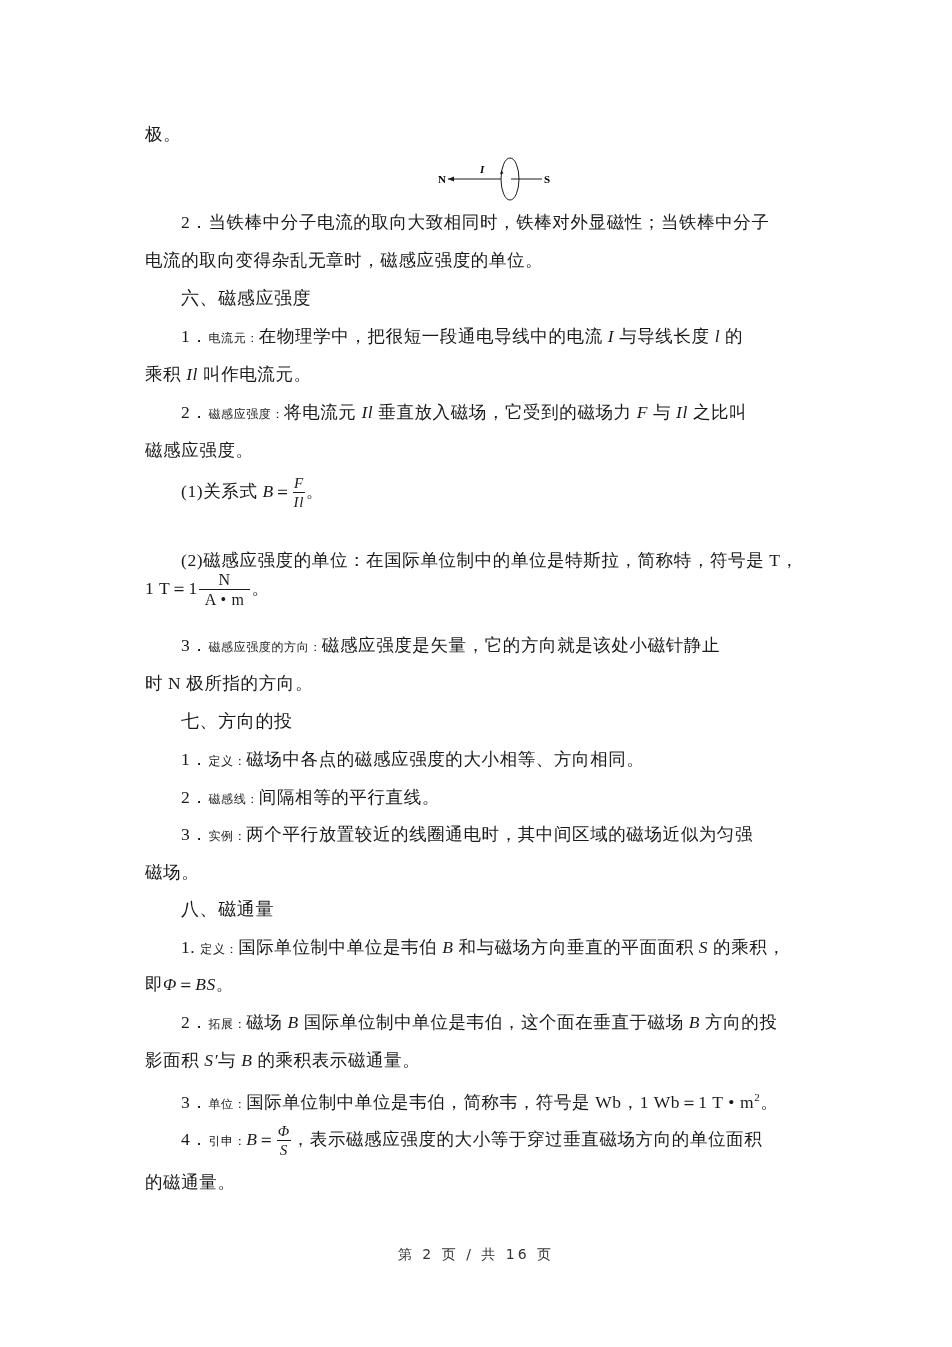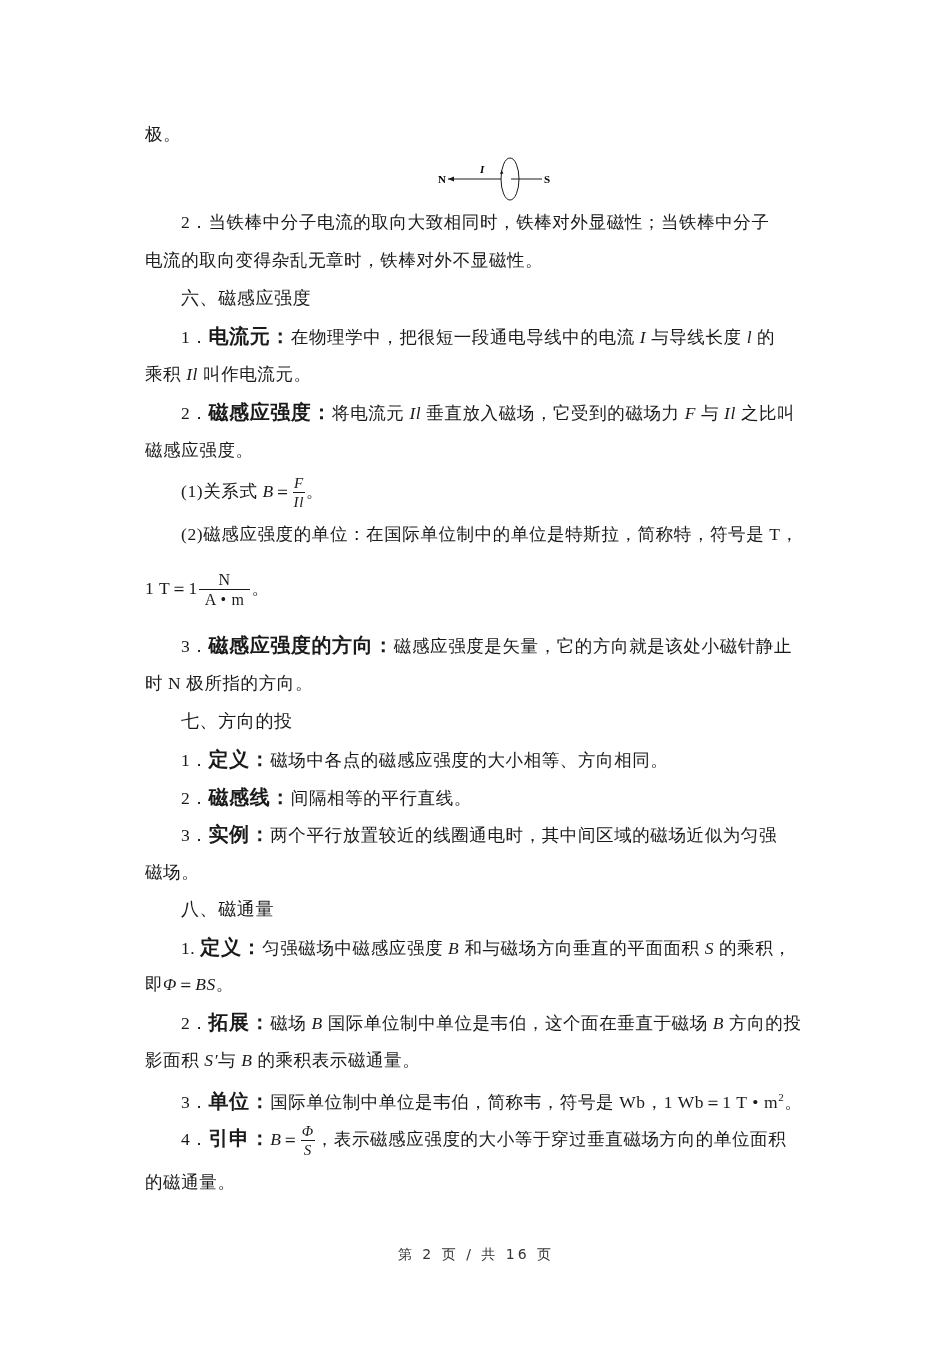--- a/index.html
+++ b/index.html
@@ -1,21 +1,21 @@
 <!DOCTYPE html>
 <html><head>
 <meta charset="utf-8">
 <style>
   html, body { margin: 0; padding: 0; background: #ffffff; }
   body { width: 952px; height: 1347px; position: relative; overflow: hidden;
          font-family: "Liberation Serif", "DejaVu Serif", serif; color: #1a1a1a; }
   .page { position: absolute; left: 0; top: 0; width: 952px; height: 1347px; }
   .line { position: absolute; left: 145px; font-size: 17.5px; line-height: 24px; white-space: nowrap; letter-spacing: 0.6px; }
   .ind { left: 181px; }
-  .b { font-weight: bold; font-family: "DejaVu Sans", sans-serif; font-size: 20px; }
+  .b { font-weight: normal; font-family: "DejaVu Sans", sans-serif; font-size: 12px; }
   .h { font-family: "DejaVu Sans", sans-serif; font-size: 18px; }
   i { font-style: italic; }
   .frac { display: inline-block; vertical-align: middle; text-align: center; line-height: 1; margin: 0 1px; }
   .frac span { display: block; }
   .frac .num { border-bottom: 1px solid #1a1a1a; padding: 0 1px 1px; font-size: 15px; }
   .frac .den { padding-top: 2px; font-size: 15px; }
   .frac.big .num, .frac.big .den { font-size: 16px; padding-left: 6px; padding-right: 6px; }
   .footer { position: absolute; top: 1246px; left: 0; width: 952px; text-align: center;
             font-family: "DejaVu Sans", sans-serif; font-size: 14px; color: #333; letter-spacing: 3px; }
   .diagram { position: absolute; left: 436px; top: 155px; width: 120px; height: 50px; }
@@ -33,51 +33,51 @@
     <line x1="12" y1="24" x2="65" y2="24" stroke="#1a1a1a" stroke-width="1"></line>
     <polygon points="12,24 18,21.5 18,26.5" fill="#1a1a1a"></polygon>
     <ellipse cx="74" cy="24" rx="9" ry="21" fill="none" stroke="#1a1a1a" stroke-width="1"></ellipse>
     <polygon points="65.5,15 64,19 67.5,18.5" fill="#1a1a1a"></polygon>
     <line x1="75" y1="24" x2="106" y2="24" stroke="#1a1a1a" stroke-width="1"></line>
     <text x="108" y="28">S</text>
     <text x="44" y="18" font-style="italic">I</text>
   </svg>
 
   <div class="line ind" style="top:210px"><span>2．</span><span>当铁棒中分子电流的取向大致相同时，铁棒对外显磁性；当铁棒中分子</span></div>
-  <div class="line" style="top:248px"><span>电流的取向变得杂乱无章时，铁棒对外不显磁性。</span></div>
+  <div class="line" style="top:248px"><span>电流的取向变得杂乱无章时，磁感应强度的单位。</span></div>
 
   <div class="line ind h" style="top:286px"><span>六、磁感应强度</span></div>
 
   <div class="line ind" style="top:324px"><span>1．</span><span class="b">电流元：</span><span>在物理学中，把很短一段通电导线中的电流 </span><i>I</i><span> 与导线长度 </span><i>l</i><span> 的</span></div>
   <div class="line" style="top:362px"><span>乘积 </span><i>Il</i><span> 叫作电流元。</span></div>
 
   <div class="line ind" style="top:400px"><span>2．</span><span class="b">磁感应强度：</span><span>将电流元 </span><i>Il</i><span> 垂直放入磁场，它受到的磁场力 </span><i>F</i><span> 与 </span><i>Il</i><span> 之比叫</span></div>
   <div class="line" style="top:438px"><span>磁感应强度。</span></div>
 
   <div class="line ind" style="top:476px"><span>(1)关系式 </span><i>B</i><span>＝</span><span class="frac"><span class="num"><i>F</i></span><span class="den"><i>Il</i></span></span><span>。</span></div>
 
-  <div class="line ind" style="top:522px"><span>(2)磁感应强度的单位：在国际单位制中的单位是特斯拉，简称特，符号是 T，</span></div>
+  <div class="line ind" style="top:548px"><span>(2)磁感应强度的单位：在国际单位制中的单位是特斯拉，简称特，符号是 T，</span></div>
 
   <div class="line" style="top:572px"><span>1 T＝1</span><span class="frac big"><span class="num">N</span><span class="den">A • m</span></span><span>。</span></div>
 
   <div class="line ind" style="top:633px"><span>3．</span><span class="b">磁感应强度的方向：</span><span>磁感应强度是矢量，它的方向就是该处小磁针静止</span></div>
   <div class="line" style="top:671px"><span>时 N 极所指的方向。</span></div>
 
   <div class="line ind h" style="top:709px"><span>七、方向的投</span></div>
 
   <div class="line ind" style="top:747px"><span>1．</span><span class="b">定义：</span><span>磁场中各点的磁感应强度的大小相等、方向相同。</span></div>
 
   <div class="line ind" style="top:785px"><span>2．</span><span class="b">磁感线：</span><span>间隔相等的平行直线。</span></div>
 
   <div class="line ind" style="top:822px"><span>3．</span><span class="b">实例：</span><span>两个平行放置较近的线圈通电时，其中间区域的磁场近似为匀强</span></div>
   <div class="line" style="top:860px"><span>磁场。</span></div>
 
   <div class="line ind h" style="top:897px"><span>八、磁通量</span></div>
 
-  <div class="line ind" style="top:935px"><span>1. </span><span class="b">定义：</span><span>匀强磁场中磁感应强度 </span><i>B</i><span> 和与磁场方向垂直的平面面积 </span><i>S</i><span> 的乘积，</span></div>
+  <div class="line ind" style="top:935px"><span>1. </span><span class="b">定义：</span><span>国际单位制中单位是韦伯 </span><i>B</i><span> 和与磁场方向垂直的平面面积 </span><i>S</i><span> 的乘积，</span></div>
   <div class="line" style="top:972px"><span>即</span><i>Φ</i><span>＝</span><i>BS</i><span>。</span></div>
 
   <div class="line ind" style="top:1010px"><span>2．</span><span class="b">拓展：</span><span>磁场 </span><i>B</i><span> 国际单位制中单位是韦伯，这个面在垂直于磁场 </span><i>B</i><span> 方向的投</span></div>
   <div class="line" style="top:1048px"><span>影面积 </span><i>S′</i><span>与 </span><i>B</i><span> 的乘积表示磁通量。</span></div>
 
   <div class="line ind" style="top:1085px"><span>3．</span><span class="b">单位：</span><span>国际单位制中单位是韦伯，简称韦，符号是 Wb，1 Wb＝1 T • m</span><sup style="font-size:11px">2</sup><span>。</span></div>
 
   <div class="line ind" style="top:1124px"><span>4．</span><span class="b">引申：</span><i>B</i><span>＝</span><span class="frac"><span class="num"><i>Φ</i></span><span class="den"><i>S</i></span></span><span>，表示磁感应强度的大小等于穿过垂直磁场方向的单位面积</span></div>
   <div class="line" style="top:1170px"><span>的磁通量。</span></div>
 

